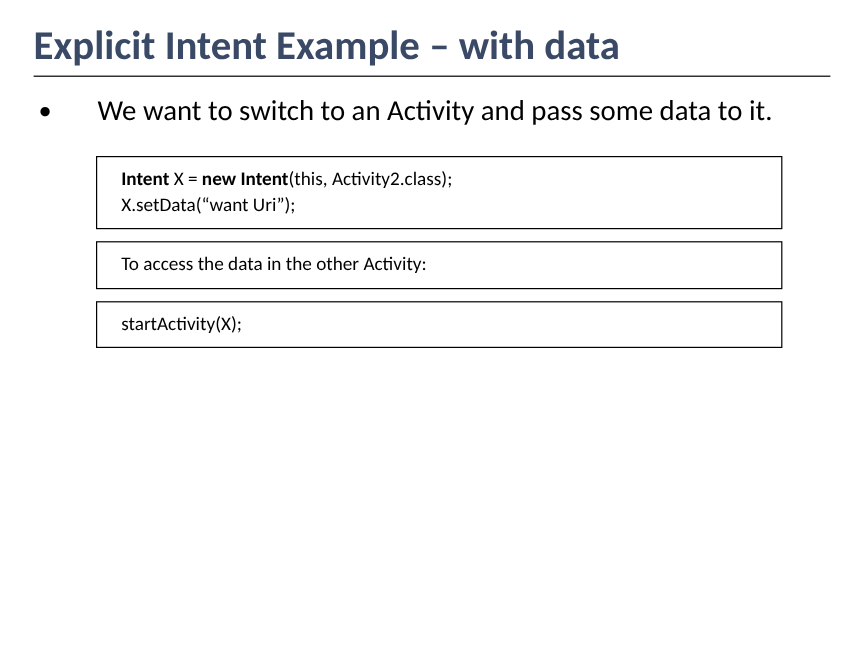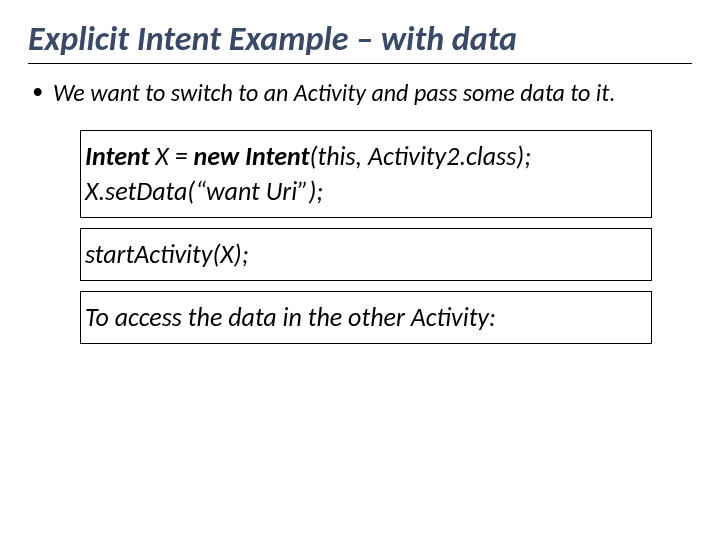--- a/index.html
+++ b/index.html
@@ -10,21 +10,20 @@
     background: #ffffff;
     font-family: Calibri, "Segoe UI", Arial, sans-serif;
     color: #000;
     overflow: hidden;
   }
   .slide {
     box-sizing: border-box;
     width: 720px;
     height: 540px;
     padding: 18px 28px 0 28px;
-    font-style: italic;
   }
   .title {
     font-size: 34px;
     font-weight: 700;
     color: #3a4a66;
     letter-spacing: 0px;
     padding-bottom: 4px;
     border-bottom: 1px solid #000;
     margin: 0 0 14px 0;
   }
@@ -37,30 +36,31 @@
     max-width: 640px;
   }
   .bullet .dot {
     flex: 0 0 auto;
     margin-right: 10px;
     font-size: 22px;
     line-height: 1.3;
   }
   .bullet .text {
     flex: 1 1 auto;
+    text-align: center;
   }
   .boxes {
     margin-left: 52px;
     margin-right: 40px;
   }
   .box {
     border: 1.5px solid #000;
-    padding: 8px 4px;
+    padding: 8px 20px;
     margin-bottom: 10px;
-    font-size: 26px;
+    font-size: 16px;
     line-height: 1.35;
   }
   .kw-strong { font-weight: 700; }
 </style>
 </head>
 <body>
 
 <div class="slide">
 
   <h1 class="title">Explicit Intent Example – with data</h1>
@@ -72,20 +72,20 @@
 
   <div class="boxes">
 
     <div class="box">
       <div>
         <span class="kw-strong">Intent</span><span> X = </span><span class="kw-strong">new Intent</span><span>(this, Activity2.class);</span>
       </div>
       <div>X.setData(“want Uri”);</div>
     </div>
 
+    <div class="box">To access the data in the other Activity:</div>
+
     <div class="box">startActivity(X);</div>
-
-    <div class="box">To access the data in the other Activity:</div>
 
 
   </div>
 
 </div>
 
 </body></html>

